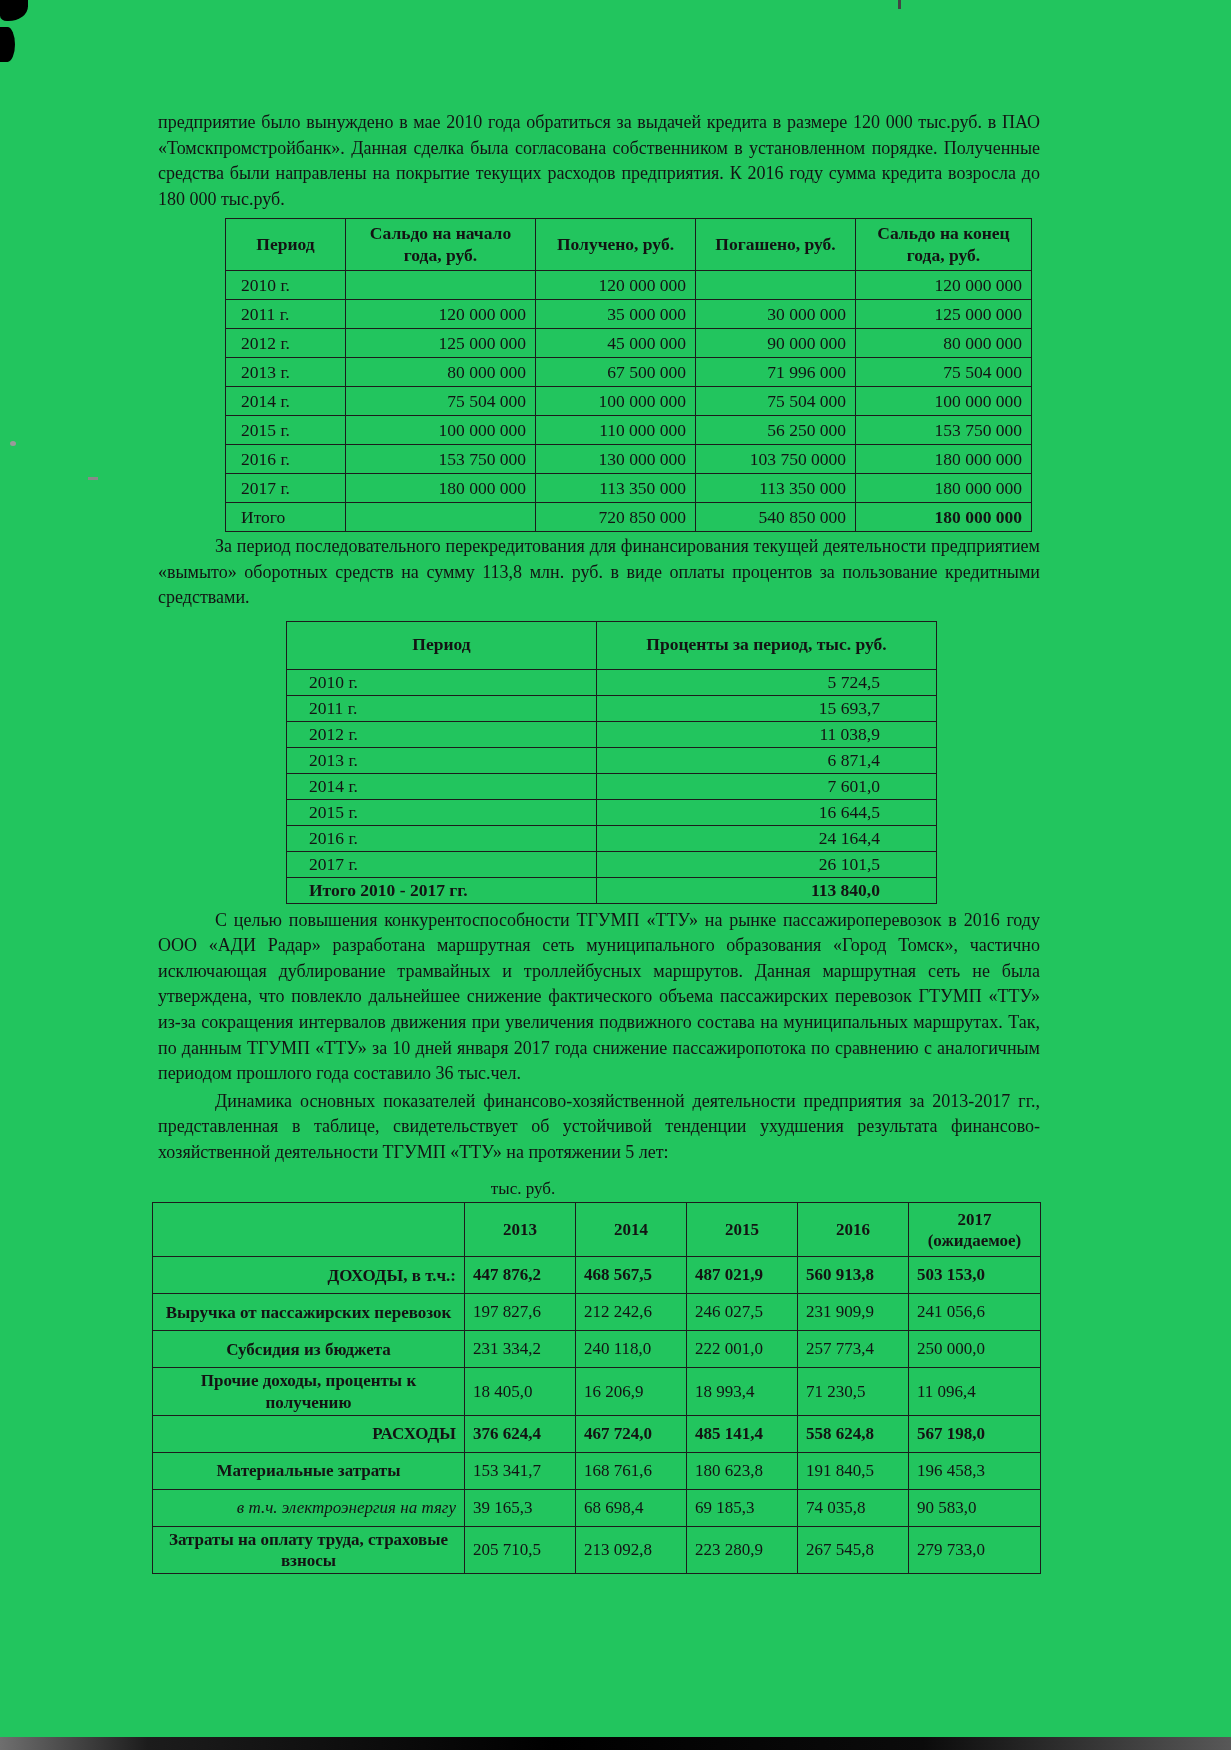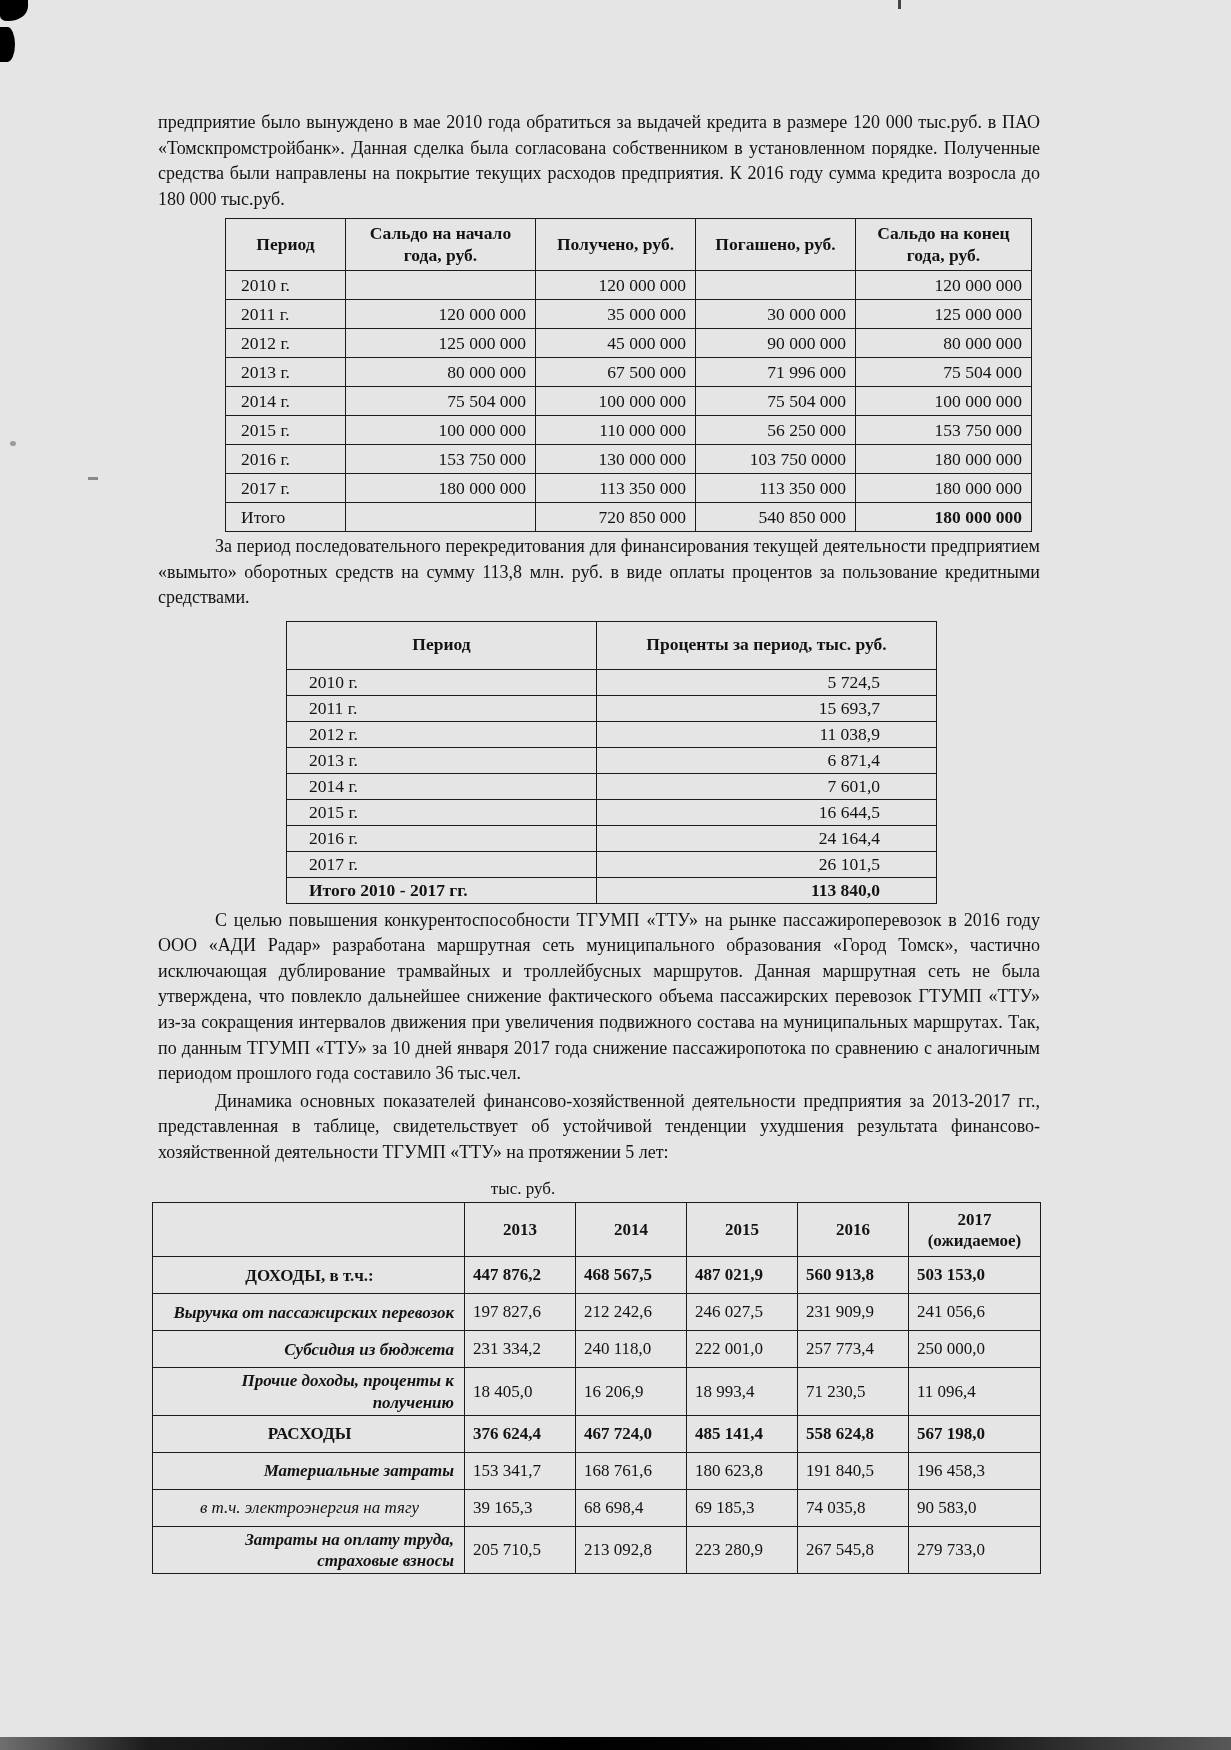--- a/index.html
+++ b/index.html
@@ -4,21 +4,21 @@
 <style>
   * { margin:0; padding:0; box-sizing:border-box; }
   html, body { width:1231px; height:1750px; }
   body {
     background:#ffffff;
     font-family:"Liberation Serif", serif;
     color:#131313;
     position:relative;
     overflow:hidden;
   }
-  .page { position:absolute; inset:0; background:#e5e5e5; }
+  .page { position:absolute; inset:0; background:#22c55e; }
   .content { position:absolute; left:158px; top:110px; width:882px; }
 
   .para { font-size:18px; line-height:1.42; text-align:justify; text-indent:57px; }
   .para.no-indent { text-indent:0; }
   .para + .para { margin-top:2px; }
 
   .tbl { border-collapse:collapse; table-layout:fixed; font-size:17.5px; color:#131313; }
   .tbl th, .tbl td { border:1.5px solid #1c1c1c; padding:2px 8px; vertical-align:middle; overflow:hidden; }
   .tbl th { font-weight:bold; text-align:center; line-height:1.25; }
 
@@ -38,23 +38,23 @@
   .t-interest td:last-child { text-align:right; padding-right:56px; }
   .t-interest tr.total td { font-weight:bold; }
 
   
   .units { text-align:center; padding-right:152px; font-size:17px; margin-top:14px; }
 
   
   .t-finance { width:888px; margin:3px 0 0 -6px; font-size:17px; }
   .t-finance th { height:54px; white-space:pre-line; }
   .t-finance td { height:37px; text-align:left; }
-  .t-finance td:first-child { text-align:center; padding-left:10px; line-height:1.25; }
+  .t-finance td:first-child { text-align:right; padding-left:10px; line-height:1.25; }
   .t-finance tr.cat td { font-weight:bold; }
-  .t-finance tr.sub td:first-child { font-weight:bold; font-style:italic; text-align:right; padding-right:10px; }
+  .t-finance tr.sub td:first-child { font-weight:bold; text-align:center; padding-right:10px; }
   .t-finance tr.note td:first-child { font-style:italic; font-weight:normal; }
 
   
   .artifact { position:absolute; background:#000; }
   .art-c1 { left:0; top:0; width:28px; height:21px; border-radius:0 0 70% 25%; }
   .art-c2 { left:0; top:27px; width:15px; height:35px; border-radius:0 55% 55% 0; }
   .art-dot { left:10px; top:441px; width:6px; height:5px; background:#9a9a9a; border-radius:50%; }
   .art-dash { left:88px; top:477px; width:10px; height:3px; background:#8a8a8a; }
   .art-tr { left:898px; top:0; width:3px; height:9px; background:#444; }
   .art-bottom { left:0; bottom:0; width:100%; height:13px;

